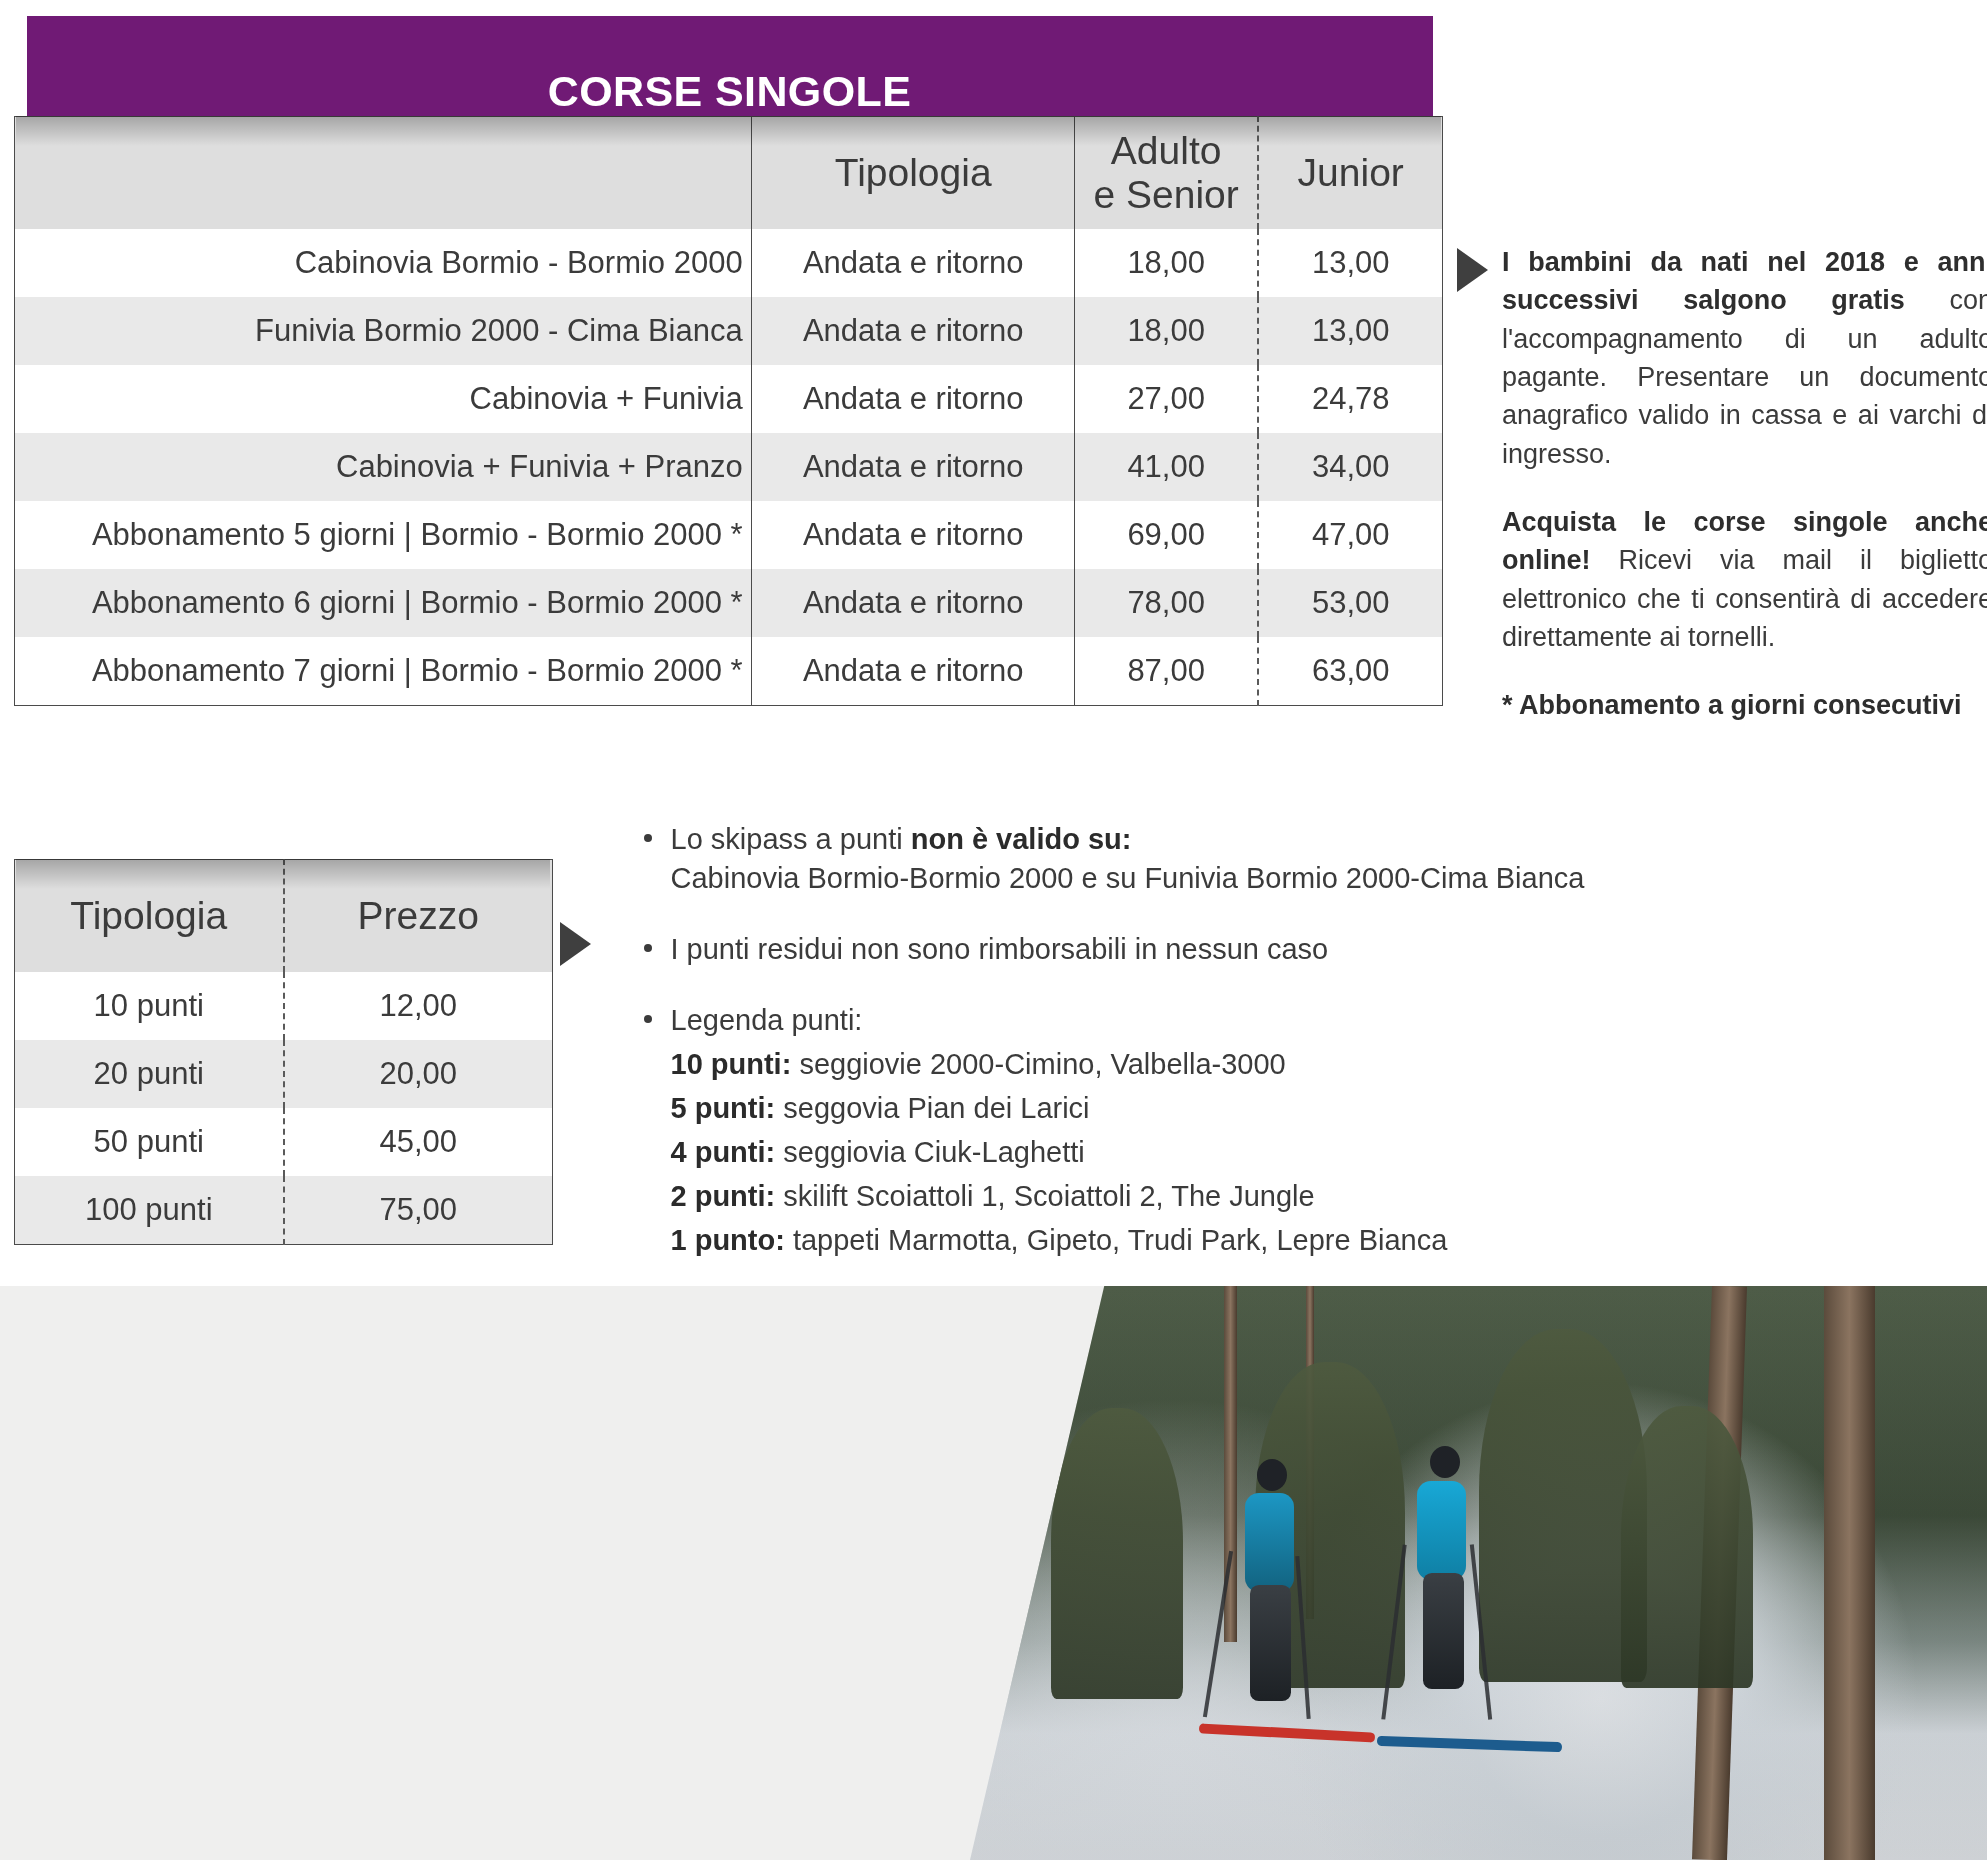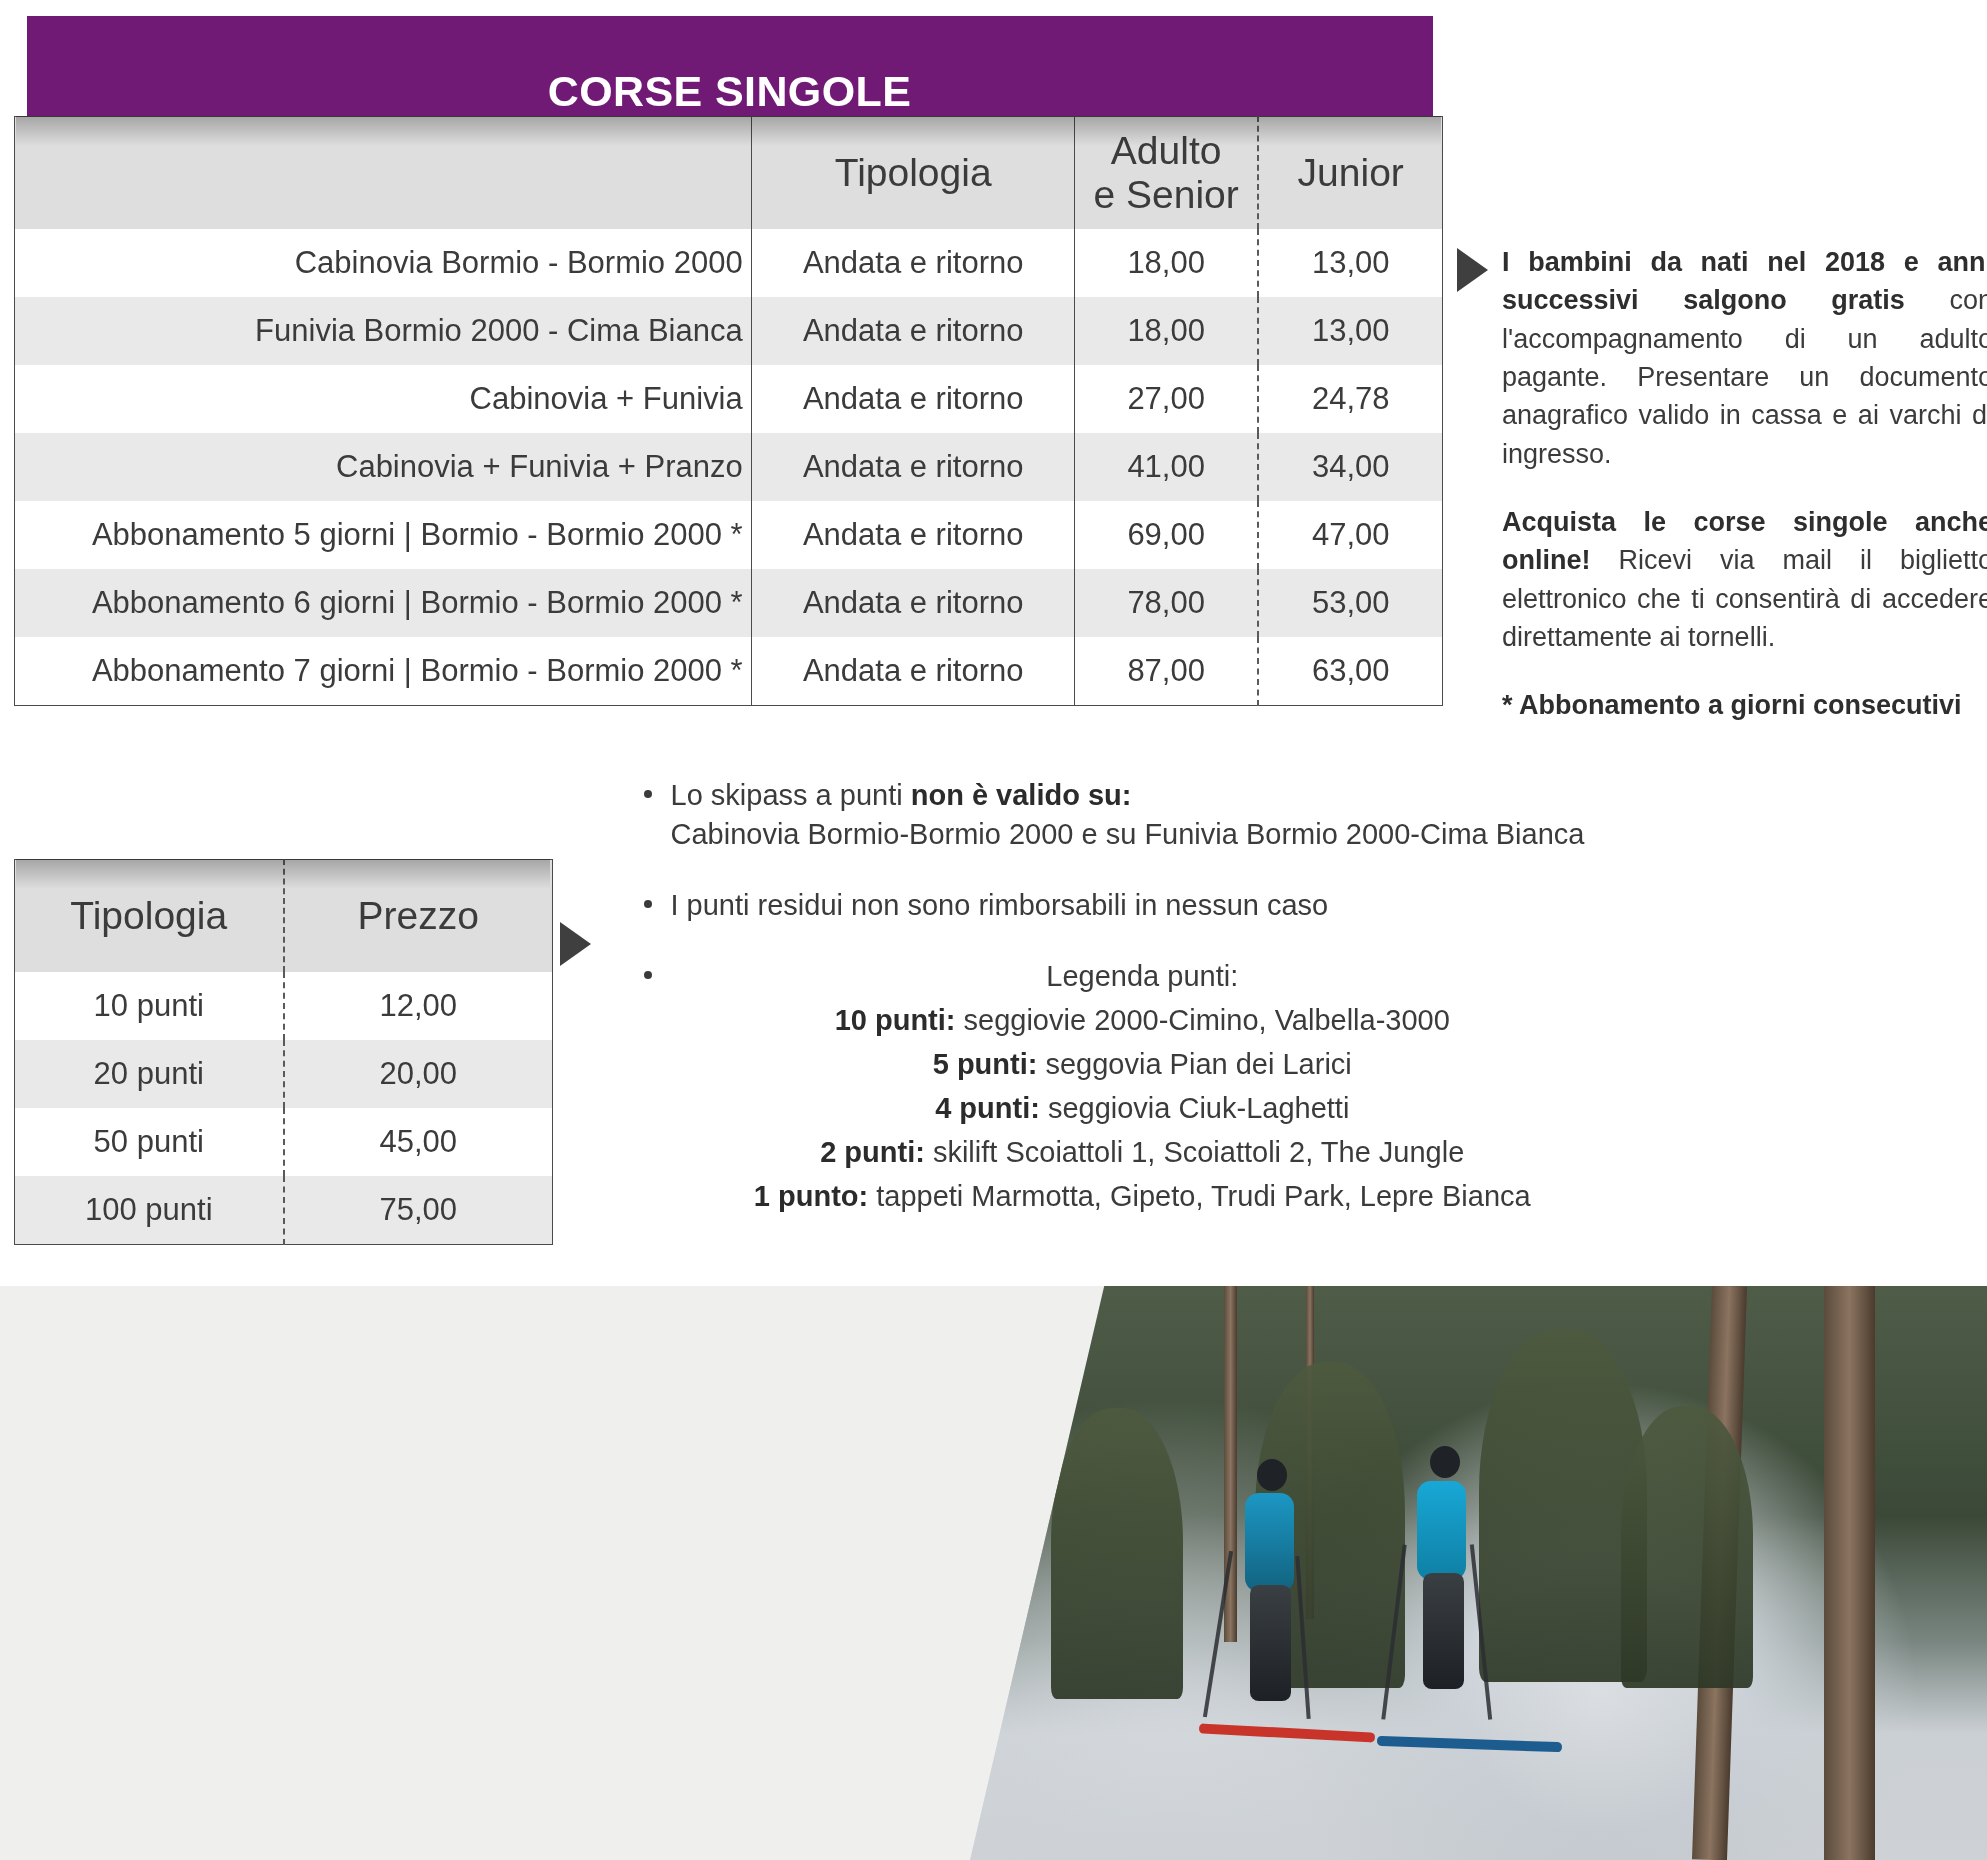--- a/index.html
+++ b/index.html
@@ -95,25 +95,25 @@
     color: #3b3b3b;
     text-align: justify;
   }
   #notes-corse p { margin-bottom: 30px; }
   #notes-corse p:last-child { margin-bottom: 0; text-align: left; }
   #notes-corse b { font-weight: bold; color: #2e2e2e; }
 
   
   #skipass-notes {
     position: absolute;
-    left: 644px; top: 776px; width: 970px;
+    left: 644px; top: 820px; width: 970px;
     font-size: 29px; color: #3b3b3b; line-height: 1.34;
   }
   #skipass-notes .bullet { position: relative; padding-left: 26.5px; margin-bottom: 32px; }
-  #skipass-notes .bullet:last-child { margin-bottom: 0; text-align: center; }
+  #skipass-notes .bullet:last-child { margin-bottom: 0; }
   #skipass-notes .dot {
     position: absolute; left: 0; top: 14px;
     width: 8px; height: 8px; border-radius: 50%; background: #3b3b3b;
   }
   #skipass-notes b { font-weight: bold; color: #2b2b2b; }
   .legend-line { margin-top: 5.3px; }
 
   
   #alp-panel {
     position: absolute;

